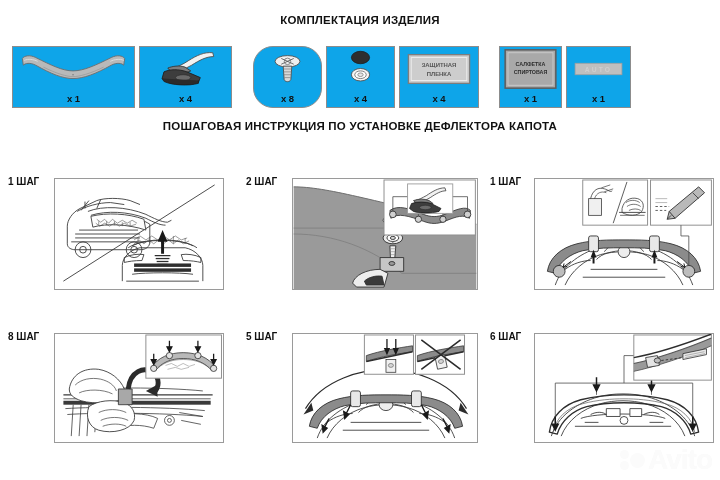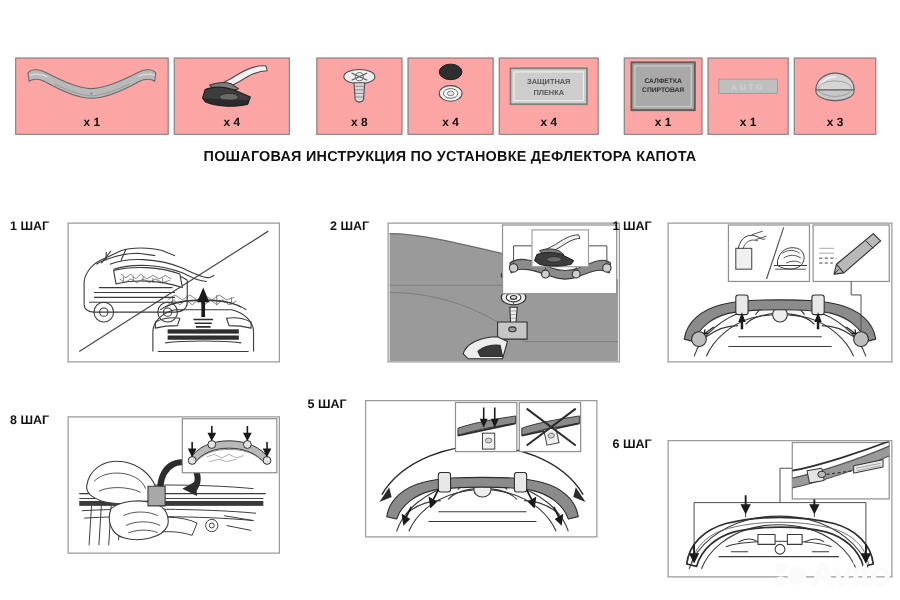--- a/index.html
+++ b/index.html
@@ -15,21 +15,21 @@
     position:absolute;left:0;width:720px;text-align:center;
     font-weight:bold;font-size:11.5px;letter-spacing:.2px;color:#111;
   }
   #title-kit{top:14px;}
   #title-steps{top:120px;font-size:11.5px;}
 
   
   .parts-row{position:absolute;left:0;top:46px;width:720px;height:72px;}
   .part-box{
     position:absolute;top:0;height:62px;border:1px solid #8c8c8c;
-    background:#fca5a5;box-sizing:border-box;
+    background:#0ea5e9;box-sizing:border-box;
   }
   .part-art{position:absolute;left:0;top:0;right:0;bottom:16px;overflow:hidden;}
   .part-art svg{display:block;width:100%;height:100%;}
   .part-qty{
     position:absolute;left:0;right:0;bottom:1px;height:15px;line-height:15px;
     text-align:center;font-size:9.5px;font-weight:bold;color:#111;
   }
 
   
   .step{position:absolute;}
@@ -55,20 +55,21 @@
   #watermark .wm-dots i{position:absolute;background:#fbfbfb;border-radius:50%;display:block;}
   .d1{width:9px;height:9px;left:0;top:3px;}
   .d2{width:9px;height:9px;left:0;top:14px;}
   .d3{width:15px;height:15px;left:10px;top:6px;}
 </style>
 </head>
 <body>
 
 <div class="page">
 
+  <div class="title" id="title-kit">КОМПЛЕКТАЦИЯ ИЗДЕЛИЯ</div>
 
   <div class="parts-row">
 
     <div class="part-box" style="left:12px;width:123px;">
       <div class="part-art">
         <svg viewBox="0 0 123 46" preserveAspectRatio="xMidYMid meet">
           <path d="M8 12 C 10 9, 16 8, 22 11 C 38 19, 50 25, 61 25 C 72 25, 85 19, 101 11 C 107 8, 113 9, 115 12
                    L 114 19 C 112 17, 107 16, 101 19 C 85 28, 72 33, 61 33 C 50 33, 38 28, 22 19 C 16 16, 11 17, 9 19 Z" fill="#b9b9b9" stroke="#6a6a6a" stroke-width="0.9" stroke-linejoin="round"></path>
           <path d="M10 14 C 14 12, 20 13, 24 15" fill="none" stroke="#dcdcdc" stroke-width="1"></path>
           <path d="M100 15 C 104 13, 110 12, 114 14" fill="none" stroke="#dcdcdc" stroke-width="1"></path>
@@ -85,21 +86,21 @@
           <path d="M75 6 C 66 5, 58 9, 50 14 C 44 18, 38 21, 31 23 L 29 27 C 38 26, 46 23, 53 19 C 61 14, 68 10, 76 10 Z" fill="#f2f2f2" stroke="#4a4a4a" stroke-width="0.9" stroke-linejoin="round"></path>
           <path d="M28 22 C 33 20, 40 19, 46 21 L 52 25 L 36 31 Z" fill="#7d7d7d" stroke="#333" stroke-width="0.9" stroke-linejoin="round"></path>
           <path d="M24 26 C 30 23, 40 23, 48 26 L 62 32 L 60 37 C 52 40, 38 40, 30 37 L 22 33 Z" fill="#3d3d3d" stroke="#1d1d1d" stroke-width="0.9" stroke-linejoin="round"></path>
           <ellipse cx="44" cy="32" rx="8" ry="3" fill="#6a6a6a" stroke="#2a2a2a" stroke-width="0.7"></ellipse>
           <path d="M22 33 L 24 36 C 32 40, 50 41, 60 38 L 60 35" fill="#2b2b2b" stroke="#1d1d1d" stroke-width="0.8"></path>
         </svg>
       </div>
       <div class="part-qty">x 4</div>
     </div>
 
-    <div class="part-box" style="left:253px;width:69px;">
+    <div class="part-box" style="left:253px;width:69px;border-radius:20px;">
       <div class="part-art">
         <svg viewBox="0 0 69 46" preserveAspectRatio="xMidYMid meet">
           <ellipse cx="34.5" cy="15" rx="13" ry="6" fill="#efefef" stroke="#4a4a4a" stroke-width="0.9"></ellipse>
           <path d="M28 12 L 41 18 M41 12 L 28 18" stroke="#555" stroke-width="0.9"></path>
           <circle cx="34.5" cy="15" r="3.4" fill="none" stroke="#666" stroke-width="0.8"></circle>
           <path d="M30 20 L 39 20 L 38 34 C 37 37, 32 37, 31 34 Z" fill="#d8d8d8" stroke="#4a4a4a" stroke-width="0.9"></path>
           <path d="M30.3 23 L 38.7 23 M30.5 26 L 38.5 26 M30.8 29 L 38.2 29 M31.2 32 L 37.8 32" stroke="#7b7b7b" stroke-width="0.7"></path>
         </svg>
       </div>
       <div class="part-qty">x 8</div>
@@ -144,31 +145,20 @@
     <div class="part-box" style="left:566px;width:65px;">
       <div class="part-art">
         <svg viewBox="0 0 65 46" preserveAspectRatio="xMidYMid meet">
           <rect x="8" y="17" width="49" height="12" fill="#bfbfbf" stroke="#9d9d9d" stroke-width="0.8"></rect>
           <text x="32.5" y="26" text-anchor="middle" font-family="Liberation Sans, sans-serif" font-size="7" font-weight="bold" letter-spacing="2.2" fill="#cfcfcf">AUTO</text>
         </svg>
       </div>
       <div class="part-qty">x 1</div>
     </div>
 
-    <div class="part-box" style="left:635px;width:66px;">
-      <div class="part-art">
-        <svg viewBox="0 0 66 46" preserveAspectRatio="xMidYMid meet">
-          <ellipse cx="33" cy="27" rx="16" ry="8" fill="#c7c7c7" stroke="#5f5f5f" stroke-width="0.9"></ellipse>
-          <path d="M17 26 C 17 16, 27 12, 33 12 C 40 12, 49 16, 49 26 Z" fill="#d5d5d5" stroke="#5f5f5f" stroke-width="0.9"></path>
-          <path d="M20 23 C 23 17, 29 15, 34 15" fill="none" stroke="#f2f2f2" stroke-width="1.2"></path>
-          <ellipse cx="33" cy="25" rx="14" ry="6.5" fill="none" stroke="#8e8e8e" stroke-width="0.6"></ellipse>
-        </svg>
-      </div>
-      <div class="part-qty">x 3</div>
-    </div>
   </div>
 
   <div class="title" id="title-steps">ПОШАГОВАЯ ИНСТРУКЦИЯ ПО УСТАНОВКЕ ДЕФЛЕКТОРА КАПОТА</div>
 
   <div class="step" style="left:8px;top:170px;width:230px;height:122px;text-decoration:underline;">
     <div class="step-label">1 ШАГ</div>
     <div class="step-frame" style="left:46px;top:8px;width:170px;height:112px;">
       <svg viewBox="0 0 170 112">
         <line x1="8" y1="104" x2="162" y2="6" stroke="#4a4a4a" stroke-width="1"></line>
 
@@ -227,21 +217,21 @@
             <path d="M103 84 L 115 84"></path>
               <path d="M104 87 L 114 87"></path>
           </g>
         </g>
 
         <path d="M109 52 L 104 64 L 107.5 64 L 107.5 76 L 110.5 76 L 110.5 64 L 114 64 Z" fill="#1a1a1a" stroke="none"></path>
       </svg>
     </div>
   </div>
 
-  <div class="step" style="left:246px;top:170px;width:236px;height:122px;margin-left:18px;">
+  <div class="step" style="left:246px;top:170px;width:236px;height:122px;">
     <div class="step-label">2 ШАГ</div>
     <div class="step-frame" style="left:46px;top:8px;width:186px;height:112px;">
       <svg viewBox="0 0 186 112">
 
         <path d="M0 8 C 34 8, 78 22, 186 46 L 186 112 L 0 112 Z" fill="#9a9a9a" stroke="none"></path>
         <path d="M0 8 C 34 8, 78 22, 186 46" stroke="#6d6d6d" stroke-width="1" fill="none"></path>
         <path d="M0 50 L 100 50" stroke="#7d7d7d" stroke-width="0.8" fill="none"></path>
         <path d="M0 56 C 40 56, 80 70, 110 96 L 186 96" stroke="#7d7d7d" stroke-width="0.8" fill="none"></path>
 
         <g stroke="#2e2e2e" stroke-width="0.9" fill="#f0f0f0">
@@ -416,21 +406,21 @@
 
           <g stroke="#7a7a7a" stroke-width="0.5" fill="none">
             <path d="M112 32 L 118 30 L 124 33 L 130 30 L 136 33 L 142 31"></path>
             <path d="M114 36 L 122 34 L 128 36 L 136 34"></path>
           </g>
         </g>
       </svg>
     </div>
   </div>
 
-  <div class="step" style="left:246px;top:312px;width:236px;height:120px;">
+  <div class="step" style="left:246px;top:325px;width:236px;height:120px;">
     <div class="step-label">5 ШАГ</div>
     <div class="step-frame" style="left:46px;top:8px;width:186px;height:110px;">
       <svg viewBox="0 0 186 110">
 
         <g stroke="#3a3a3a" stroke-width="0.9" fill="none" stroke-linejoin="round">
           <path d="M24 106 C 30 88, 48 74, 70 68 C 84 64, 104 64, 118 68 C 140 74, 158 88, 164 106"></path>
           <path d="M34 106 C 40 92, 54 80, 72 75 C 86 71, 102 71, 116 75 C 134 80, 148 92, 154 106"></path>
           <path d="M74 72 C 82 60, 106 60, 114 72" fill="#f7f7f7"></path>
           <path d="M66 80 C 76 68, 112 68, 122 80"></path>
           <path d="M58 90 L 130 90"></path>
@@ -471,21 +461,21 @@
           <path d="M126 22 C 140 17, 160 14, 173 12 L 173 18 C 160 20, 140 23, 126 28 Z" fill="#8b8b8b" stroke="#3a3a3a" stroke-width="0.8"></path>
           <path d="M126 28 L 173 18" stroke="#2e2e2e" stroke-width="1.6"></path>
           <rect x="145" y="22" width="10" height="13" fill="#f0f0f0" stroke="#3a3a3a" stroke-width="0.8" transform="rotate(-12 150 28)"></rect>
           <ellipse cx="150" cy="28" rx="2.6" ry="2" fill="#d5d5d5" stroke="#555" stroke-width="0.6" transform="rotate(-12 150 28)"></ellipse>
           <path d="M130 6 L 170 36 M170 6 L 130 36" stroke="#2b2b2b" stroke-width="1.6"></path>
         </g>
       </svg>
     </div>
   </div>
 
-  <div class="step" style="left:490px;top:344px;width:228px;height:120px;">
+  <div class="step" style="left:490px;top:325px;width:228px;height:120px;">
     <div class="step-label">6 ШАГ</div>
     <div class="step-frame" style="left:44px;top:8px;width:180px;height:110px;">
       <svg viewBox="0 0 180 110">
 
         <g stroke="#3a3a3a" stroke-width="0.9" fill="none" stroke-linejoin="round">
           <path d="M16 104 C 22 84, 42 70, 64 64 C 78 60, 100 60, 114 64 C 136 70, 156 84, 162 104"></path>
           <path d="M26 104 C 32 88, 48 76, 66 71 C 80 67, 98 67, 112 71 C 130 76, 146 88, 152 104"></path>
           <path d="M46 86 C 60 80, 118 80, 132 86"></path>
           <path d="M40 94 L 138 94"></path>
 

